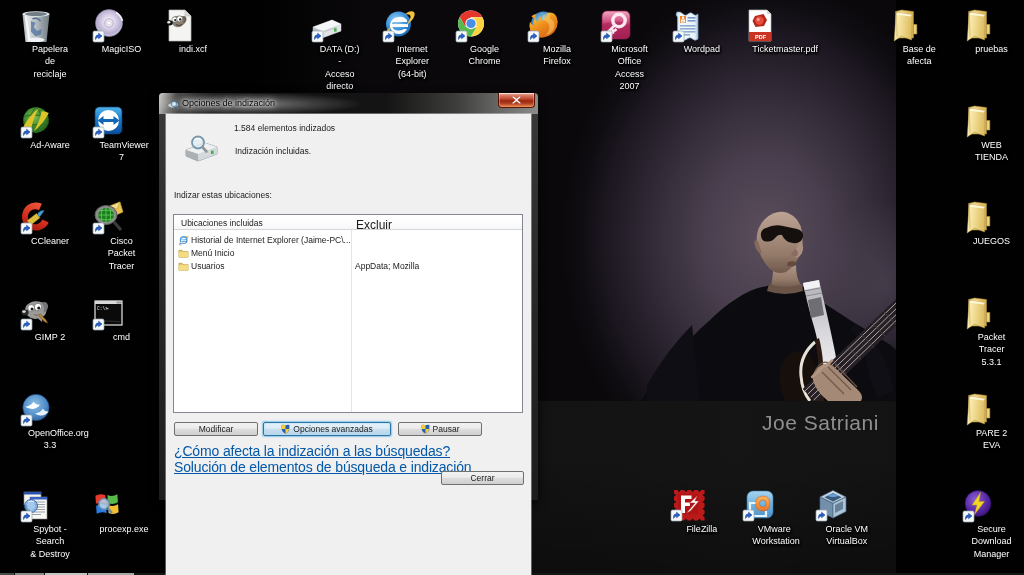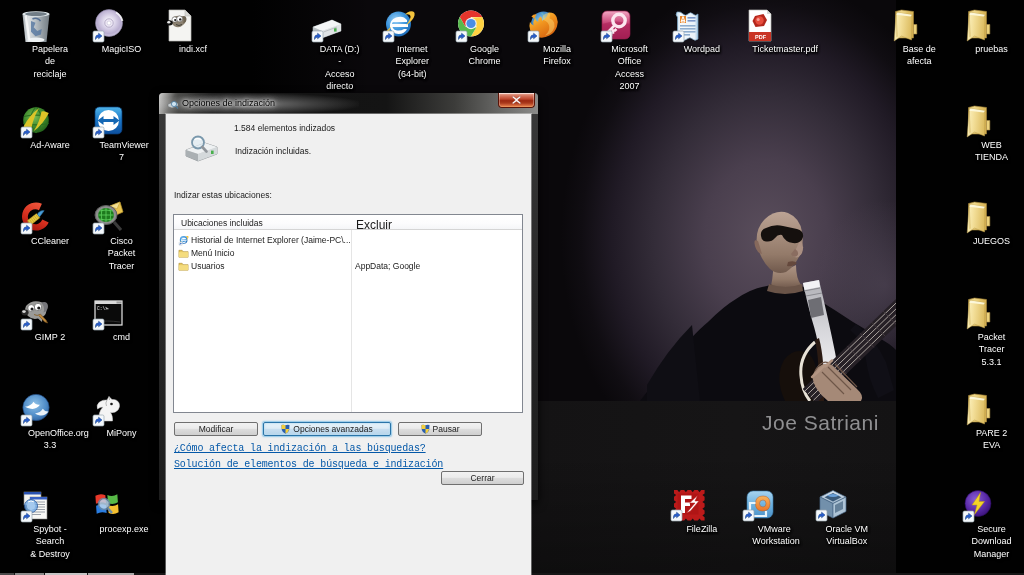--- a/index.html
+++ b/index.html
@@ -22,21 +22,21 @@
 #client{position:absolute;left:7px;top:21px;width:365px;height:486px;background:#f0f0f0;box-shadow:0 0 0 1px rgba(255,255,255,0.35);}
 .ctext{position:absolute;font-size:8.5px;color:#1a1a1a;white-space:nowrap;}
 #listbox{position:absolute;left:7px;top:100px;width:348px;height:197px;background:#fff;border:1px solid #828790;}
 #lbhead{position:absolute;left:0;top:0;width:348px;height:14px;background:linear-gradient(180deg,#ffffff 0%,#fcfcfd 60%,#f5f6f8 100%);border-bottom:1px solid #d5d5d5;}
 #lbhead .h1{position:absolute;left:7px;top:2.5px;font-size:8.5px;color:#1a1a1a;}
 #lbhead .h2{position:absolute;left:182px;top:2.5px;font-size:12px;color:#1a1a1a;}
 #lbsep{position:absolute;left:177px;top:0;width:1px;height:197px;background:#e5e5e5;}
 .lrow{position:absolute;font-size:8.5px;color:#1a1a1a;white-space:nowrap;}
 .btn{position:absolute;height:14px;background:linear-gradient(180deg,#f2f2f2 0%,#ebebeb 45%,#dddddd 50%,#cfcfcf 100%);border:1px solid #707070;border-radius:2px;font-size:8.5px;color:#1a1a1a;text-align:center;line-height:13px;box-sizing:border-box;}
 .btn.focus{border:1px solid #2a74a8;box-shadow:0 0 1.5px 0.5px #8ec6e8, inset 0 0 2px 0.5px #b8dcf0;background:linear-gradient(180deg,#eaf4fb 0%,#dcebf5 45%,#c8dff0 50%,#b8d4ea 100%);}
-.link{position:absolute;font-size:10px;letter-spacing:-0.15px;color:#0458a8;text-decoration:underline;white-space:nowrap;font-family:Liberation Mono, monospace;}
+.link{position:absolute;font-size:14px;letter-spacing:-0.15px;color:#0458a8;text-decoration:underline;white-space:nowrap;}
 .shield{display:inline-block;vertical-align:-2px;margin-right:3px;}
 #grip{position:absolute;right:2px;bottom:2px;width:10px;height:10px;}
 </style></head>
 <body>
 <div id="desk">
 <div id="wall">
   <div id="photo"><div style="position:absolute;left:0;top:0;width:120px;height:401px;background:linear-gradient(90deg,#010101 0%,rgba(1,1,1,0) 100%)"></div>
     <svg width="644" height="401" viewBox="0 0 644 401">
       <defs>
         <linearGradient id="skin" x1="0" y1="0" x2="0" y2="1">
@@ -542,32 +542,20 @@
         </defs>
 <circle cx="18" cy="15.5" r="13.2" fill="url(#oo1)" stroke="#16396b" stroke-width="0.6"></circle>
 <path d="M7 14.8 Q13 14 15.5 9.8 Q17.5 13.2 22 12.8 Q18.5 17.6 13 16.8 Q9.5 16.2 7 14.8 Z" fill="#fff"></path>
 <path d="M17 21.5 Q22.5 20.7 24.8 16.8 Q26.6 19.8 30.5 19.6 Q27 24.2 22 23.4 Q19 22.9 17 21.5 Z" fill="#eaf2f9"></path>
 <g transform="translate(3,23)">
           <rect x="0" y="0" width="11" height="11" rx="1.5" fill="#f4f8fb" stroke="#9aa7b0" stroke-width="0.7"></rect>
           <path d="M2.5 8.5 L2.5 6.2 Q2.7 4.0 5.6 3.8 L5.6 2.2 L9 5 L5.6 7.8 L5.6 6.0 Q3.6 6.0 2.5 8.5 Z" fill="#2a5fd0" stroke="#17407f" stroke-width="0.5"></path>
         </g>
       </svg>
       <div class="lbl">OpenOffice.org<br>3.3</div>
-    </div>
-<div class="dicon" style="left:71.5px;top:392px">
-      <svg width="36" height="36" viewBox="0 0 36 36">
-<path d="M9 29 Q8 20 13 15 Q10 15 7.5 17 Q6 13 9.5 10 Q13 7.5 17 8 L19 4.5 L22 7.5 Q27 7 29 11 Q30.5 14.5 28 18 Q25 21.5 20.5 20.5 Q23 24 22.5 29 Z" fill="#f4f4f4" stroke="#c8c8c8" stroke-width="0.5"></path>
-<circle cx="21.5" cy="12" r="1.3" fill="#1a1a1a"></circle>
-<path d="M17 8 Q15 11 16.5 14 M19 4.5 L19.5 8" stroke="#aaa" stroke-width="0.8" fill="none"></path>
-<g transform="translate(3,23)">
-          <rect x="0" y="0" width="11" height="11" rx="1.5" fill="#f4f8fb" stroke="#9aa7b0" stroke-width="0.7"></rect>
-          <path d="M2.5 8.5 L2.5 6.2 Q2.7 4.0 5.6 3.8 L5.6 2.2 L9 5 L5.6 7.8 L5.6 6.0 Q3.6 6.0 2.5 8.5 Z" fill="#2a5fd0" stroke="#17407f" stroke-width="0.5"></path>
-        </g>
-      </svg>
-      <div class="lbl">MiPony</div>
     </div>
 <div class="dicon" style="left:941.6px;top:392px">
       <svg width="36" height="36" viewBox="0 0 36 36">
 <defs>
           <linearGradient id="fo1" x1="0" y1="0" x2="1" y2="0.2">
             <stop offset="0" stop-color="#caa84e"></stop>
             <stop offset="0.3" stop-color="#f0da8e"></stop>
             <stop offset="0.65" stop-color="#e2c369"></stop>
             <stop offset="1" stop-color="#d3ae50"></stop>
           </linearGradient>
@@ -742,21 +730,21 @@
    <div class="ctext" style="left:8px;top:76px">Indizar estas ubicaciones:</div>
    <div id="listbox">
      <div id="lbsep"></div>
      <div id="lbhead">
             <span class="h1">Ubicaciones incluidas</span>
             <span class="h2">Excluir</span>
           </div>
      <div class="lrow" style="left:17px;top:20px">Historial de Internet Explorer (Jaime-PC\...</div>
      <div class="lrow" style="left:17px;top:33px">Menú Inicio</div>
      <div class="lrow" style="left:17px;top:46px">Usuarios</div>
-     <div class="lrow" style="left:181px;top:46px">AppData; Google</div>
+     <div class="lrow" style="left:181px;top:46px">AppData; Mozilla</div>
      <svg class="lrow" style="left:4px;top:20px" width="11" height="11" viewBox="0 0 36 36">
 <defs>
               <radialGradient id="ie1b" cx="0.4" cy="0.35" r="0.75">
                 <stop offset="0" stop-color="#9ed1f5"></stop>
                 <stop offset="0.5" stop-color="#3e96dd"></stop>
                 <stop offset="1" stop-color="#1560ae"></stop>
               </radialGradient>
             </defs>
 <circle cx="18.5" cy="16" r="12.5" fill="url(#ie1b)"></circle>
 <path d="M10 19 Q9.5 12 16 9.5 Q23 7 27 12 L27 14 L13.5 14 Q12 14 12 16 L28 16 L28 19 L12.5 19 Q13.5 22 17 22.5 Q21 23 24 21 L27 21 Q24.5 26 18.5 26 Q12 25.5 10 19 Z" fill="#fdfdfe"></path>

